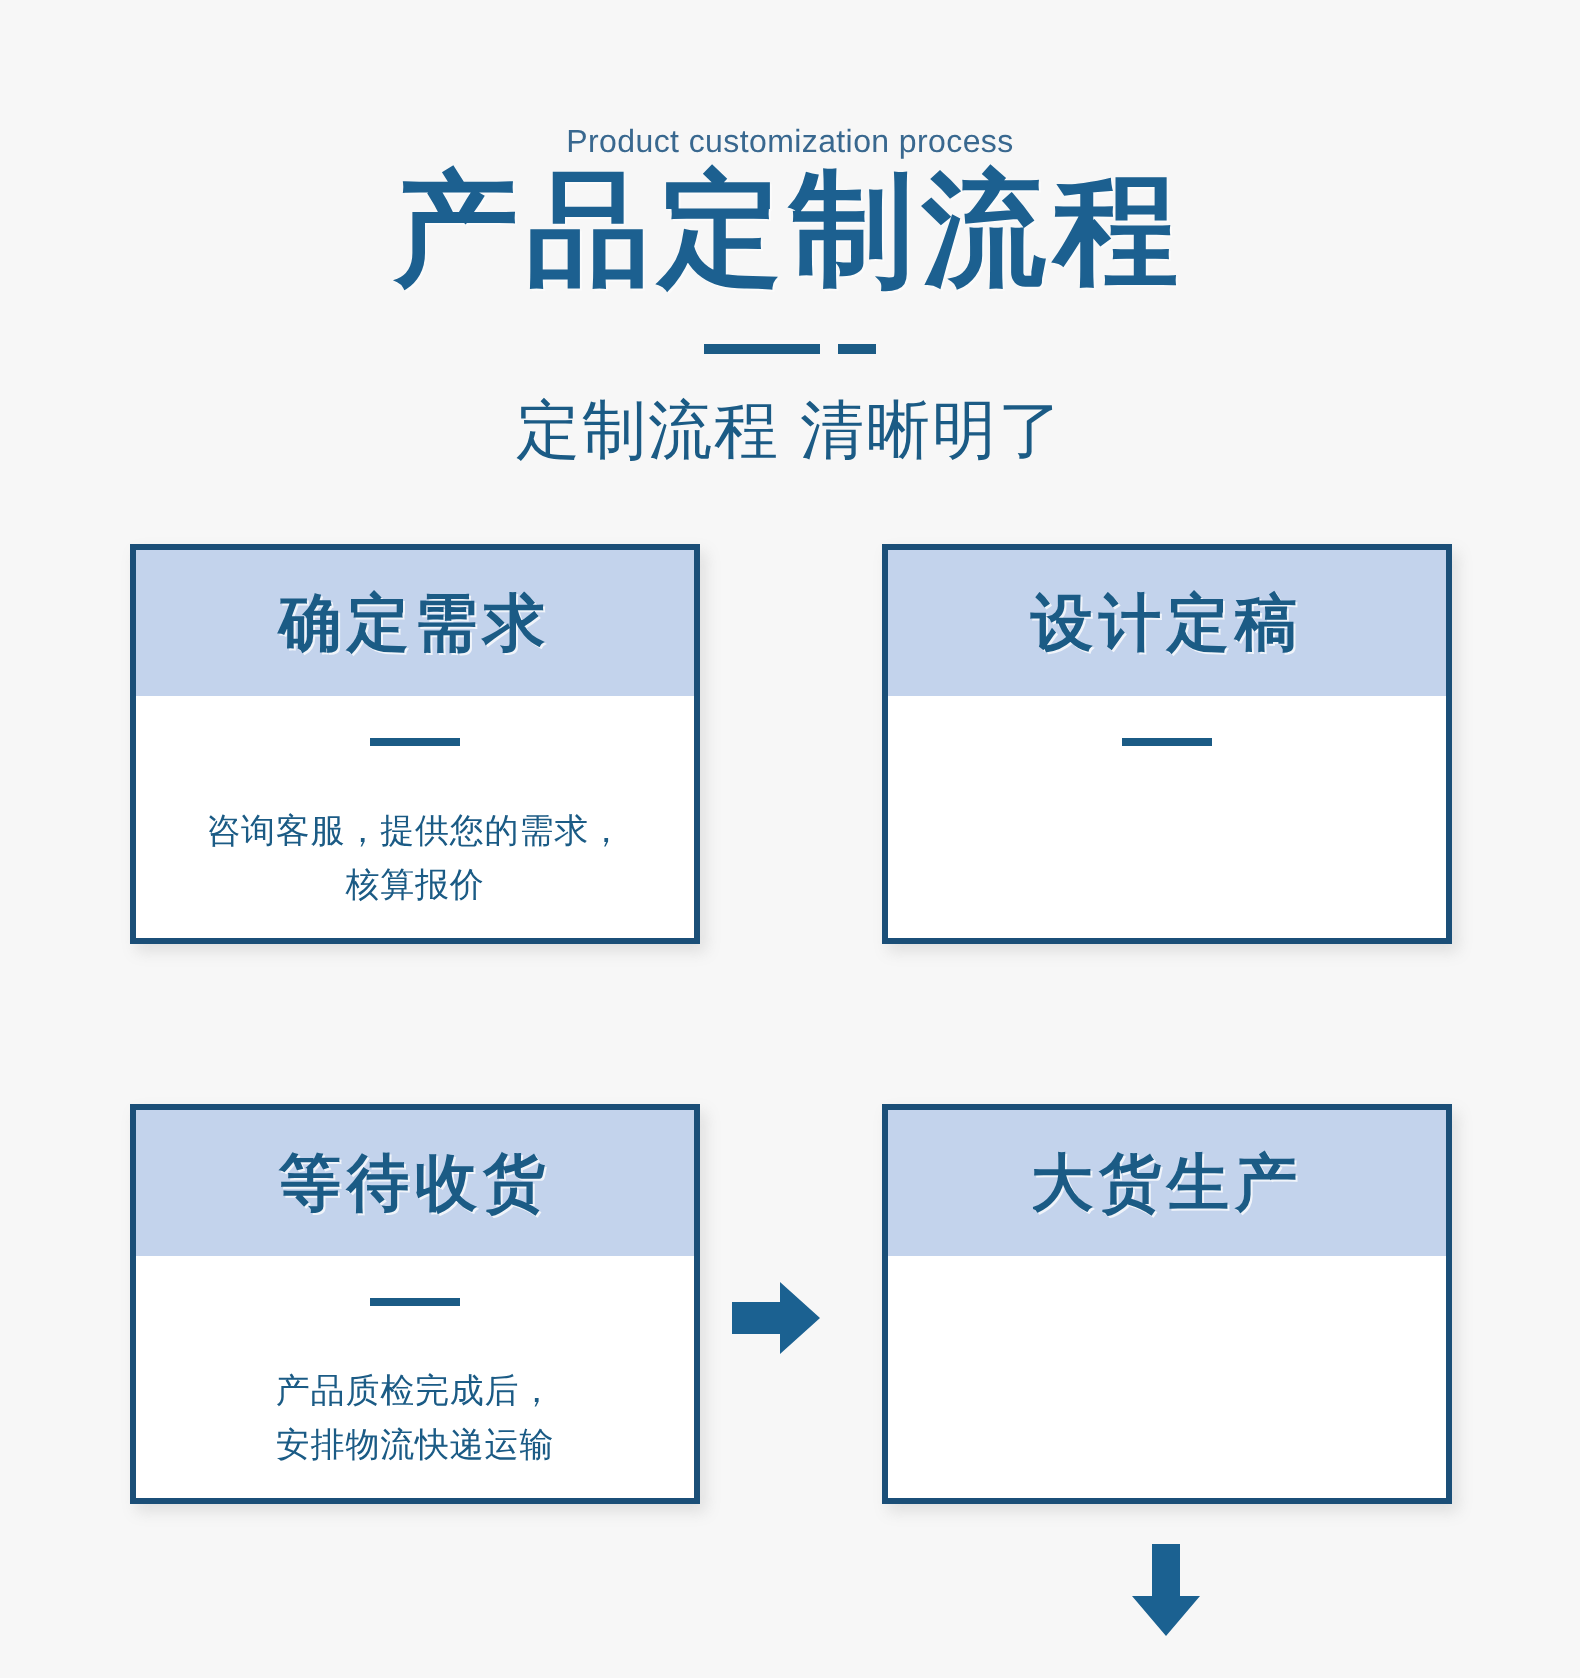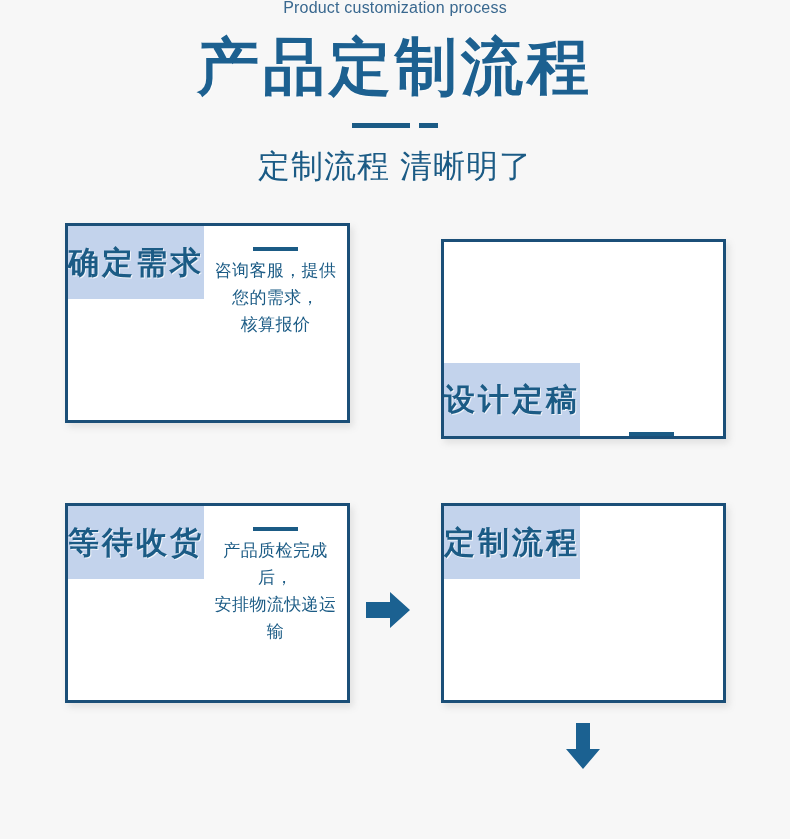--- a/index.html
+++ b/index.html
@@ -12,37 +12,38 @@
     background: #f7f7f7;
     font-family: "Liberation Sans", "DejaVu Sans", sans-serif;
     overflow: hidden;
     position: relative;
   }
 
   
   .header {
     width: 100%;
     text-align: center;
+    padding-top: 64px;
     box-sizing: border-box;
   }
   .eyebrow {
     font-size: 16px;
     color: #39688f;
     letter-spacing: 0.2px;
     line-height: 1;
     margin: 0;
     font-weight: 400;
   }
   .main-title {
     font-size: 62px;
     font-weight: 700;
     color: #1c6090;
     letter-spacing: 4px;
     line-height: 1;
-    margin: 20px 0 0 0;
+    margin: 5px 0 0 0;
     text-shadow: 1px 1px 0 rgba(255,255,255,0.55);
   }
   .divider-row {
     margin-top: 24px;
     display: flex;
     justify-content: center;
     align-items: center;
     gap: 9px;
     height: 6px;
   }
@@ -75,23 +76,24 @@
 
   .card {
     position: absolute;
     width: 285px;
     height: 200px;
     border: 3px solid #1b4f78;
     background: #ffffff;
     box-sizing: border-box;
     box-shadow: 3px 4px 7px rgba(120,120,120,0.18);
     display: flex;
+    flex-direction: column;
   }
   .card-r1c1 { left: 65px; top: 8px; }
-  .card-r1c2 { left: 441px; top: 24px; align-items: flex-end; }
+  .card-r1c2 { left: 441px; top: 8px; }
   .card-r2c1 { left: 65px; top: 288px; }
   .card-r2c2 { left: 441px; top: 288px; }
 
   .card-head {
     height: 73px;
     background: #c3d3ec;
     display: flex;
     align-items: center;
     justify-content: center;
     flex: none;
@@ -113,21 +115,21 @@
     padding-top: 21px;
     box-sizing: border-box;
   }
   .card-dash {
     width: 45px;
     height: 4px;
     background: #1b5b85;
     flex: none;
   }
   .card-text {
-    margin-top: 7px;
+    margin-top: 30px;
     font-size: 17px;
     color: #1b5b85;
     line-height: 1.58;
     text-align: center;
     letter-spacing: 0.4px;
     padding: 0 10px;
     white-space: pre-line;
   }
 
   
@@ -183,21 +185,21 @@
     </div>
     <div class="card-body">
       <span class="card-dash"></span>
       <div class="card-text">产品质检完成后，
 安排物流快递运输</div>
     </div>
   </div>
 
   <div class="card card-r2c2">
     <div class="card-head">
-      <span class="card-head-text">定制流程</span>
+      <span class="card-head-text">大货生产</span>
     </div>
   </div>
 
   <span class="arrow arrow-right">
     <svg width="44" height="42" viewBox="0 0 44 42" xmlns="http://www.w3.org/2000/svg">
       <polygon points="0,13 24,13 24,3 44,21 24,39 24,29 0,29" fill="#1b6191"></polygon>
     </svg>
   </span>
 
   <span class="arrow arrow-down">

